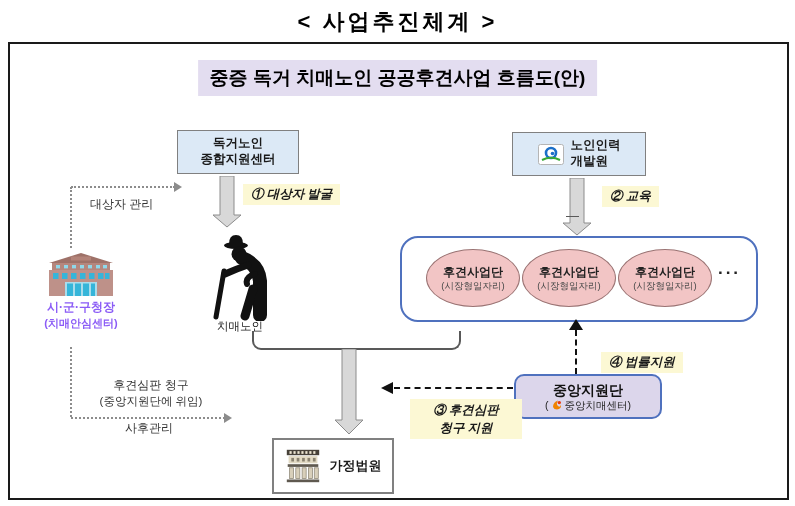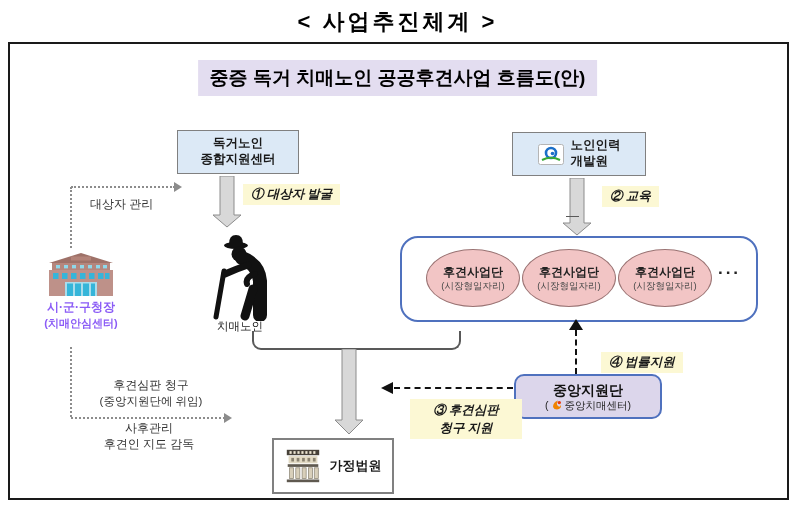--- a/index.html
+++ b/index.html
@@ -247,16 +247,15 @@
 
   <div class="abs dot-v dv-bot"></div>
   <div class="abs dot-h dh-bot"></div>
   <div class="abs ah-gray ah-bot"></div>
   <div class="abs sidetext t-petition">
     <div>후견심판 청구</div>
     <div class="p2">(중앙지원단에 위임)</div>
   </div>
   <div class="abs sidetext t-post">
     <div>사후관리</div>
-    <div>후견인 지도 감독</div>
   </div>
 
 </div>
 
 </body></html>

